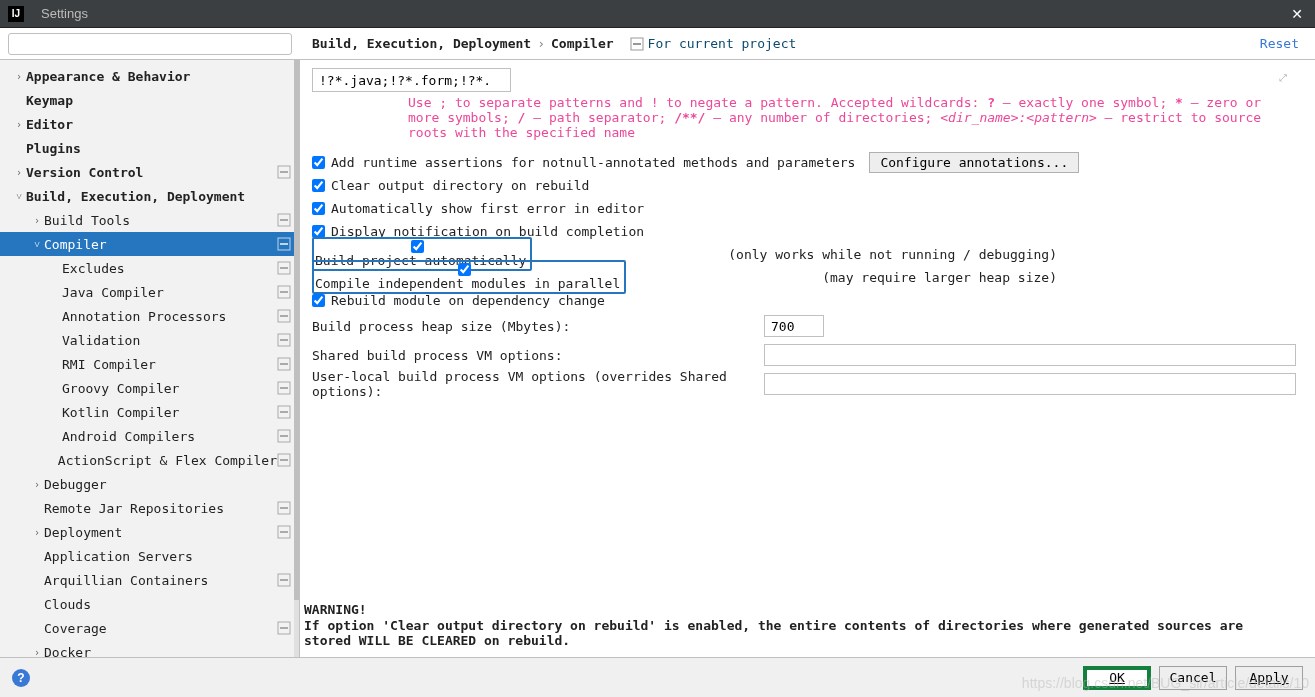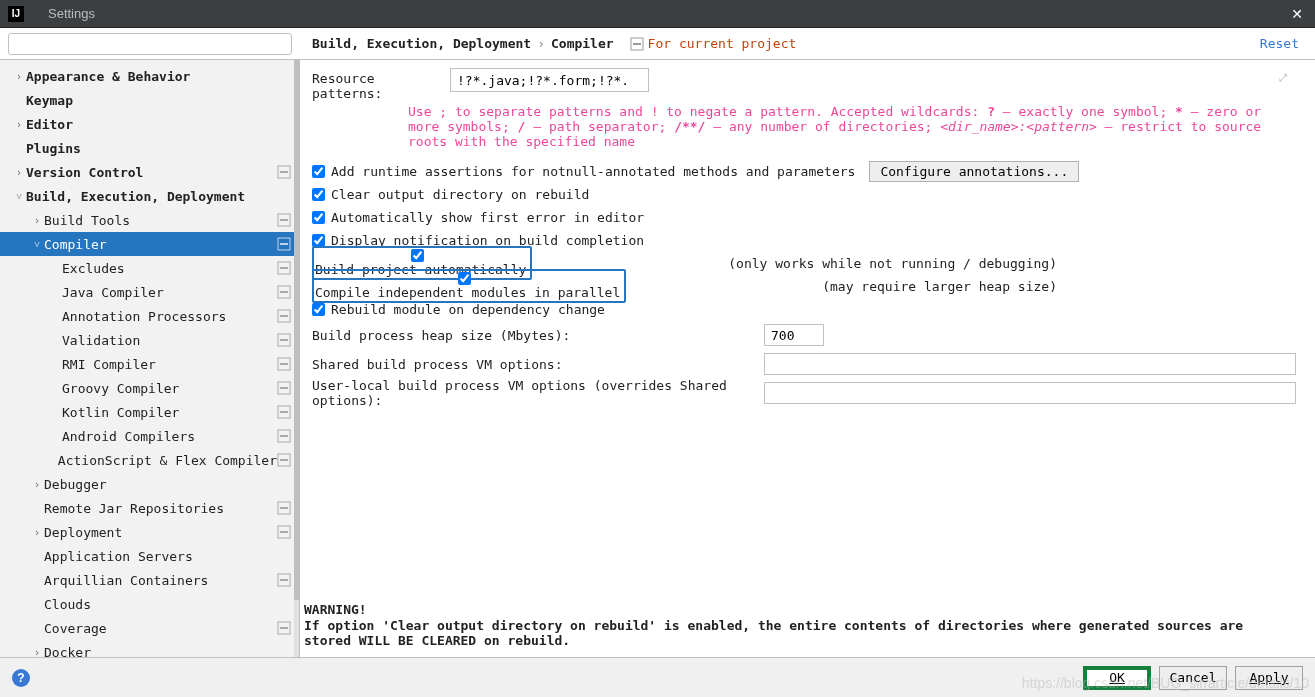--- a/index.html
+++ b/index.html
@@ -18,21 +18,21 @@
   background: #3c3f41;
   color: #bbb;
   display: flex;
   align-items: center;
   padding: 0 8px;
   border-bottom: 1px solid #222;
 }
 .titlebar .logo {
   width: 16px; height: 16px;
   background: #000;
-  margin-right: 24px;
+  margin-right: 17px;
   display: flex; align-items: center; justify-content: center;
   font-size: 10px; font-weight: bold; color: #fff;
 }
 .titlebar .title { flex: 1; font-size: 13px; }
 .titlebar .close { color: #fff; font-size: 14px; cursor: pointer; padding: 0 4px; }
 
 .topbar {
   height: 32px;
   background: #fff;
   border-bottom: 1px solid #c0c0c0;
@@ -67,21 +67,21 @@
   align-items: center;
   padding-left: 12px;
   font-family: Consolas, monospace;
   font-size: 13px;
 }
 .breadcrumb .bc-main { font-weight: bold; color: #222; }
 .breadcrumb .bc-sep { margin: 0 6px; color: #888; }
 .breadcrumb .bc-sub { font-weight: bold; color: #222; }
 .breadcrumb .bc-scope {
   margin-left: 16px;
-  color: #c2410c;
+  color: #0c4a6e;
   display: flex;
   align-items: center;
 }
 .breadcrumb .bc-scope svg { margin-right: 4px; }
 .reset-link {
   color: #3a78d6;
   padding-right: 16px;
   cursor: pointer;
   font-family: Consolas, monospace;
   font-size: 13px;
@@ -488,21 +488,20 @@
           <span class="expander">›</span>
           <span class="label">Docker</span>
         </div>
       </div>
     <div class="sidebar-vbar"></div>
   </div>
 
   <div class="content">
     <div class="content-scroll">
       <div class="row">
-        <div class="label-col">Resource patterns:</div>
         <div class="resource-wrap">
           <input class="resource-input" type="text" value="!?*.java;!?*.form;!?*.class;!?*.groovy;!?*.scala;!?*.flex;!?*.kt;!?*.clj;!?*.aj" style="">
           <span class="expand-btn">⤢</span>
         </div>
       </div>
       <div class="help-text">
         <span>Use ; to separate patterns and ! to negate a pattern. Accepted wildcards: </span><b>?</b><span> — exactly one symbol; </span><b>*</b><span> — zero or more symbols; </span><b>/</b><span> — path separator; </span><b>/**/</b><span> — any number of directories; </span><i>&lt;dir_name&gt;:&lt;pattern&gt;</i><span> — restrict to source roots with the specified name</span>
       </div>
 
       <div class="checkrow">

